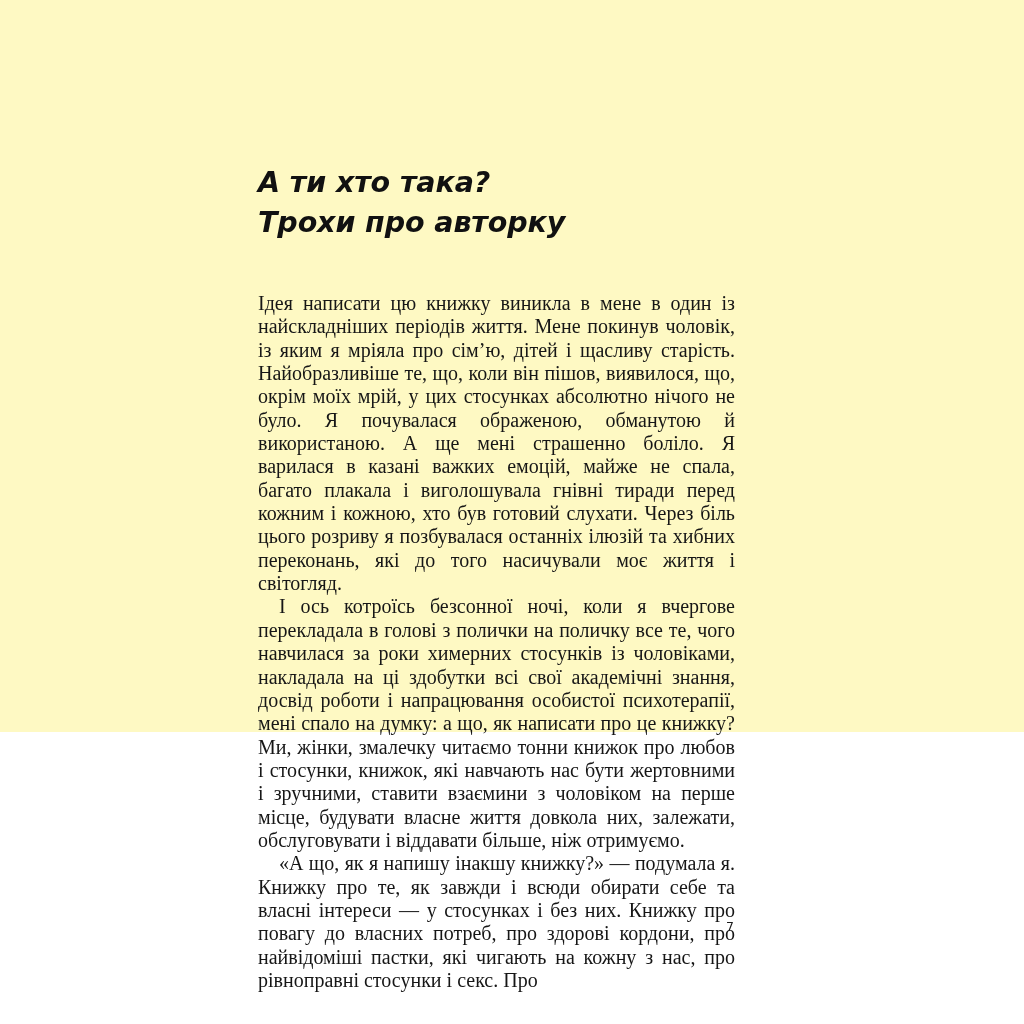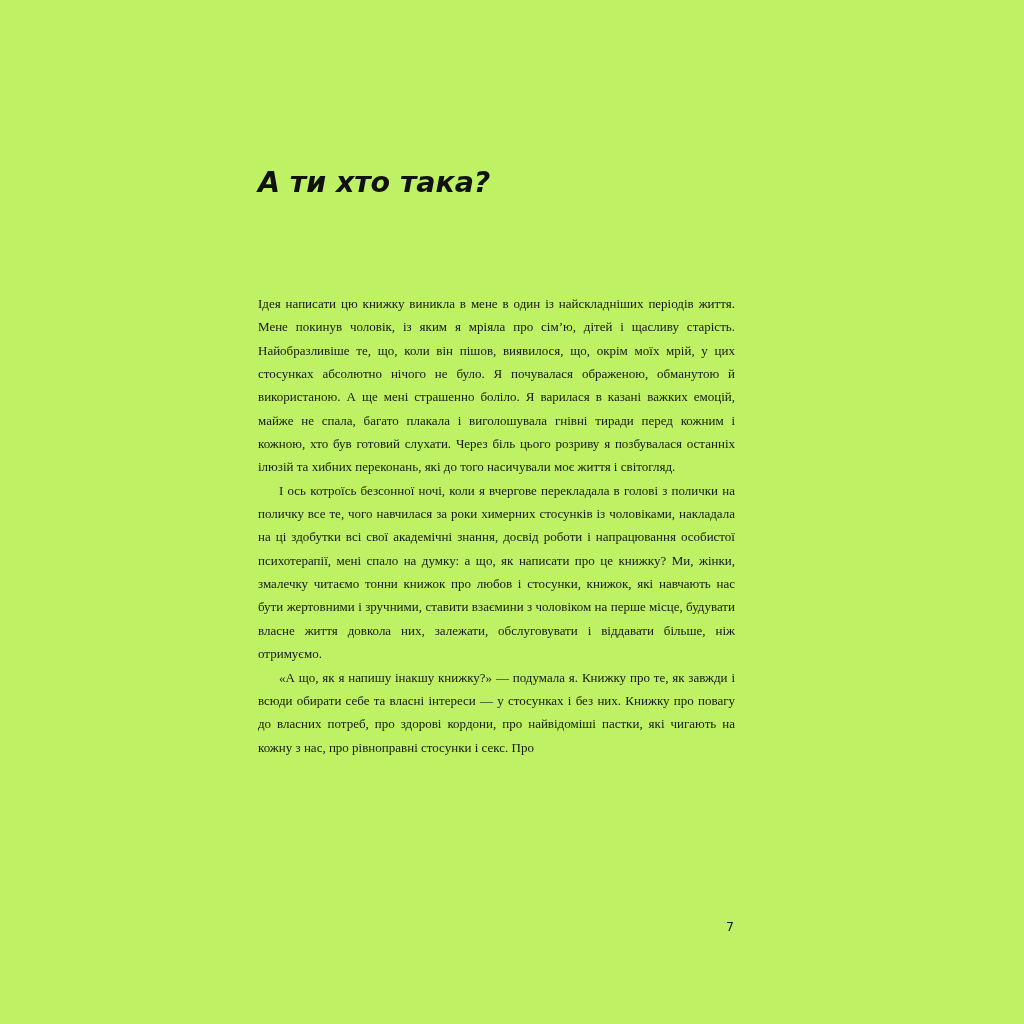--- a/index.html
+++ b/index.html
@@ -12,22 +12,22 @@
     height: 1024px;
     overflow: hidden;
     font-family: "Liberation Serif", "DejaVu Serif", serif;
     color: #1a1a1a;
     -webkit-font-smoothing: antialiased;
   }
 
   .page {
     position: relative;
     width: 1024px;
-    height: 1024px;
-    background: #bef264;
+    height: 732px;
+    background: #fef9c3;
     box-sizing: border-box;
   }
 
   
   .chapter-title {
     position: absolute;
     left: 258px;
     top: 163px;
     width: 500px;
     font-family: "DejaVu Sans", "Liberation Sans", sans-serif;
@@ -43,21 +43,21 @@
     white-space: nowrap;
   }
 
   
   .body-text {
     position: absolute;
     left: 258px;
     top: 292px;
     width: 477px;
     font-family: "Liberation Serif", "DejaVu Serif", serif;
-    font-size: 13px;
+    font-size: 20px;
     line-height: 23.35px;
     text-align: justify;
     text-justify: inter-word;
     color: #161616;
     hyphens: manual;
   }
   .body-text p {
     margin: 0;
     text-indent: 0;
   }
@@ -82,20 +82,21 @@
     color: #1a1a1a;
   }
 </style>
 </head>
 <body>
 
 <div class="page">
 
   <div class="chapter-title">
     <span class="title-line">А ти хто така?</span>
+    <span class="title-line">Трохи про авторку</span>
   </div>
 
   <div class="body-text">
     <p>Ідея написати цю книжку виникла в мене в один із найскладніших періодів життя. Мене покинув чоловік, із яким я мріяла про сім’ю, дітей і щасливу старість. Найобразливіше те, що, коли він пішов, виявилося, що, окрім моїх мрій, у цих стосунках абсолютно нічого не було. Я почувалася ображеною, обманутою й використаною. А ще мені страшенно боліло. Я варилася в казані важких емоцій, майже не спала, багато плакала і виголошувала гнівні тиради перед кожним і кожною, хто був готовий слухати. Через біль цього розриву я позбувалася останніх ілюзій та хибних переконань, які до того насичували моє життя і світогляд.</p>
     <p class="indented">І ось котроїсь безсонної ночі, коли я вчергове перекладала в голові з полички на поличку все те, чого навчилася за роки химерних стосунків із чоловіками, накладала на ці здобутки всі свої академічні знання, досвід роботи і напрацювання особистої психотерапії, мені спало на думку: а що, як написати про це книжку? Ми, жінки, змалечку читаємо тонни книжок про любов і стосунки, книжок, які навчають нас бути жертовними і зручними, ставити взаємини з чоловіком на перше місце, будувати власне життя довкола них, залежати, обслуговувати і віддавати більше, ніж отримуємо.</p>
     <p class="indented">«А що, як я напишу інакшу книжку?» — подумала я. Книжку про те, як завжди і всюди обирати себе та власні інтереси — у стосунках і без них. Книжку про повагу до власних потреб, про здорові кордони, про найвідоміші пастки, які чигають на кожну з нас, про рівноправні стосунки і секс. Про</p>
   </div>
 
   <div class="folio">7</div>
 

